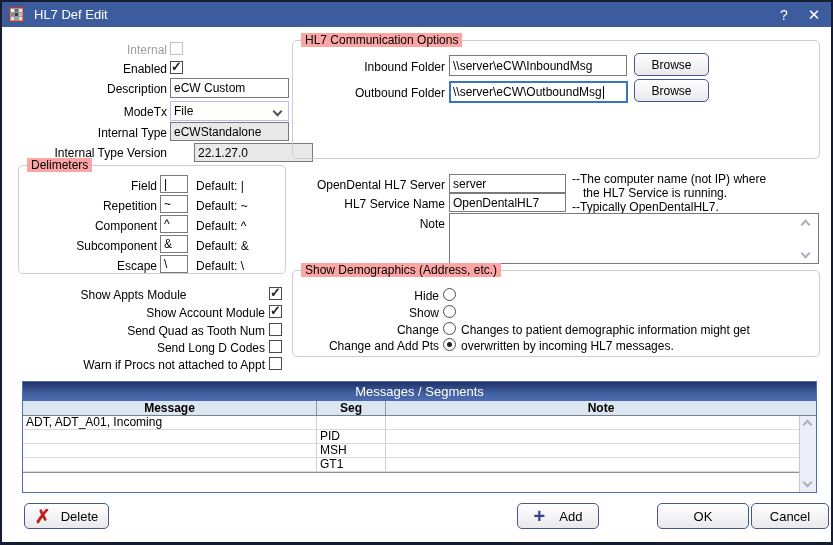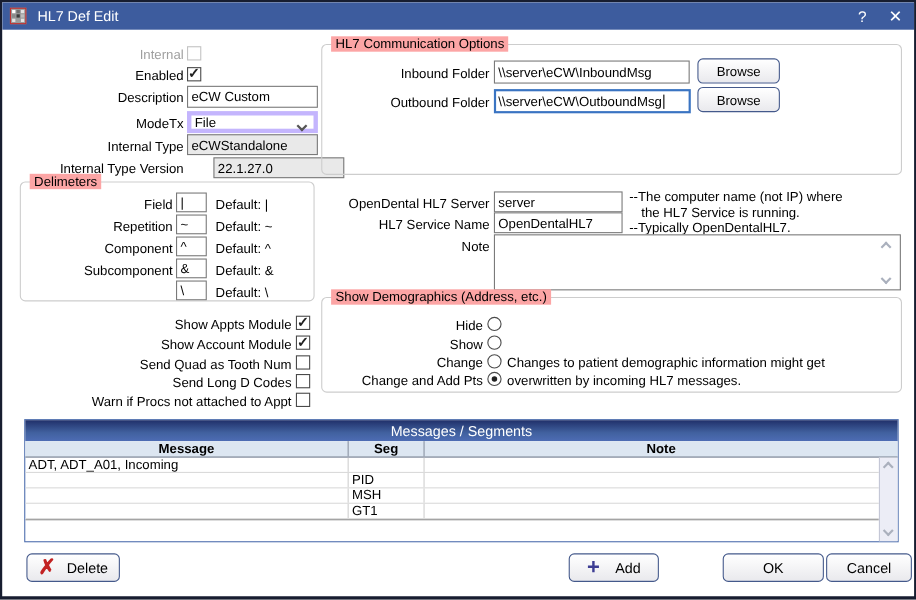--- a/index.html
+++ b/index.html
@@ -27,21 +27,21 @@
   .txt.ro{background:#e9e9e9;}
   .txt.focus{border:2px solid #3a74c2; padding-left:2px;}
   .caret{display:inline-block; width:1px; height:13px; background:#000; margin-left:1px;}
   .checkbox{position:absolute; width:13px; height:13px; border:1px solid #4a4a4a; background:#fff;}
   .checkbox.disabled{border-color:#c3c3c3;}
   .checkbox.checked::after{content:"✓"; position:absolute; left:0px; top:-3px; font-size:13px; font-weight:bold; color:#222;}
   .radio{position:absolute; width:13px; height:13px; border:1px solid #4a4a4a; border-radius:50%; background:#fff;}
   .radio.checked::after{content:""; position:absolute; left:3px; top:3px; width:5px; height:5px; border-radius:50%; background:#222;}
   .grp{position:absolute; border:1px solid #cdcdcd; border-radius:5px;}
   .grp-title{position:absolute; top:-8px; left:8px; background:#fca5a5; padding:0 4px; font-size:12px; white-space:nowrap;}
-  .combo{position:absolute; border:4px solid #c4b5fd; background:#fff; font-size:12px; display:flex; align-items:center; padding-left:3px;}
+  .combo{position:absolute; border:1px solid #c4b5fd; background:#fff; font-size:12px; display:flex; align-items:center; padding-left:3px;}
   .combo .chev{position:absolute; right:7px; top:6px; width:7px; height:7px; border-left:2px solid #555; border-bottom:2px solid #555; transform:rotate(-45deg);}
   .btn{position:absolute; border:1px solid #44598b; border-radius:5px; background:linear-gradient(#ffffff,#f3f3f5 55%,#e9e9ed);
        font-size:13px; color:#000; display:flex; align-items:center; justify-content:center; cursor:default;}
   .btn .ico-x{color:#c22222; font-size:19px; font-weight:bold; margin-right:10px; line-height:1;}
   .btn .ico-plus{color:#3d3d93; font-size:20px; font-weight:bold; margin-right:14px; line-height:1;}
   .hint{position:absolute; font-size:12px; color:#000; white-space:nowrap;}
   .chev-up{position:absolute; width:7px; height:7px; border-left:2px solid #aab0bd; border-top:2px solid #aab0bd; transform:rotate(45deg);}
   .chev-dn{position:absolute; width:7px; height:7px; border-right:2px solid #aab0bd; border-bottom:2px solid #aab0bd; transform:rotate(45deg);}
   
   .grid{position:absolute; left:20px; top:379px; width:795px; height:112px; border:1px solid #4f6fae; background:#fff;}
@@ -107,25 +107,26 @@
     <div class="hint" style="left:177px;top:13px;">Default: |</div>
     <div class="lbl" style="left:0;top:33px;width:138px;">Repetition</div>
     <div class="txt" style="left:141px;top:29px;width:28px;height:18px;">~</div>
     <div class="hint" style="left:177px;top:33px;">Default: ~</div>
     <div class="lbl" style="left:0;top:53px;width:138px;">Component</div>
     <div class="txt" style="left:141px;top:49px;width:28px;height:18px;">^</div>
     <div class="hint" style="left:177px;top:53px;">Default: ^</div>
     <div class="lbl" style="left:0;top:73px;width:138px;">Subcomponent</div>
     <div class="txt" style="left:141px;top:69px;width:28px;height:18px;">&amp;</div>
     <div class="hint" style="left:177px;top:73px;">Default: &amp;</div>
+    <div class="lbl" style="left:0;top:93px;width:138px;">Escape</div>
     <div class="txt" style="left:141px;top:89px;width:28px;height:18px;">\</div>
     <div class="hint" style="left:177px;top:93px;">Default: \</div>
   </div>
 
-  <div class="lbl" style="left:0;top:286px;width:263px;">Show Appts Module</div>
+  <div class="lbl" style="left:0;top:286px;width:263px;text-align:center;">Show Appts Module</div>
   <div class="checkbox checked" style="left:267px;top:285px;"></div>
   <div class="lbl" style="left:0;top:304px;width:263px;">Show Account Module</div>
   <div class="checkbox checked" style="left:267px;top:303px;"></div>
   <div class="lbl" style="left:0;top:322px;width:263px;">Send Quad as Tooth Num</div>
   <div class="checkbox" style="left:267px;top:321px;"></div>
   <div class="lbl" style="left:0;top:339px;width:263px;">Send Long D Codes</div>
   <div class="checkbox" style="left:267px;top:338px;"></div>
   <div class="lbl" style="left:0;top:356px;width:263px;">Warn if Procs not attached to Appt</div>
   <div class="checkbox" style="left:267px;top:355px;"></div>
 

